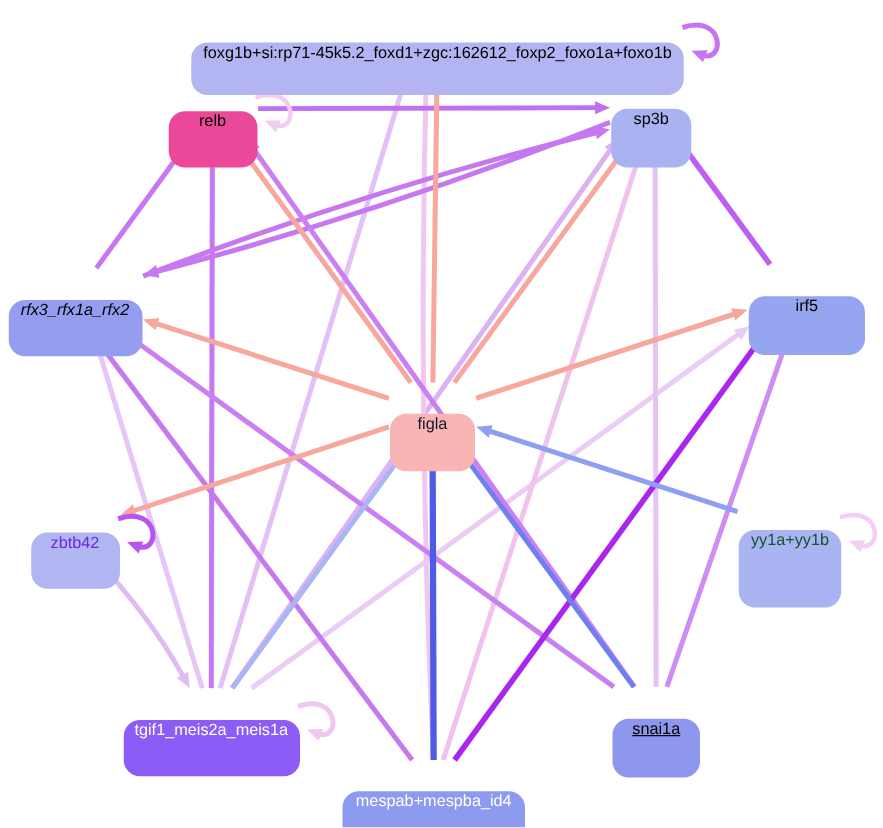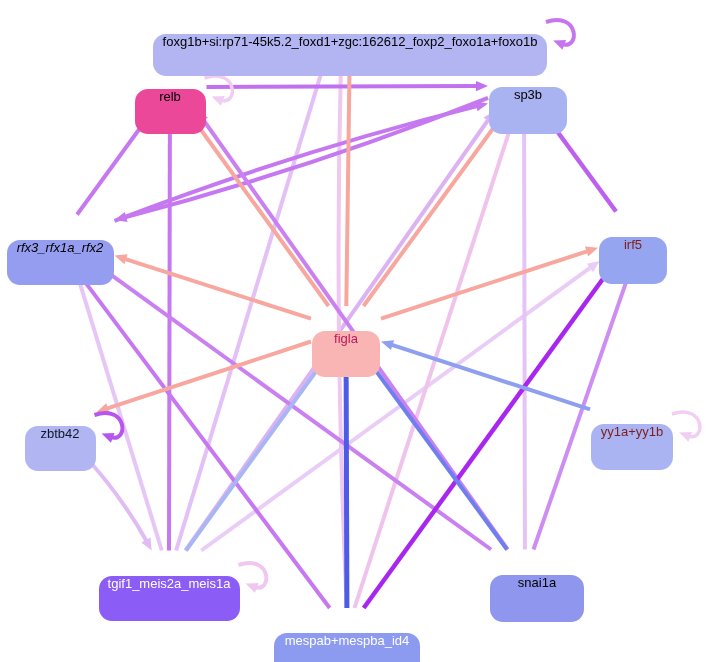--- a/index.html
+++ b/index.html
@@ -155,40 +155,40 @@
         <polygon points="679.1 432.6 692.1 432.1 688.4 441.8" fill="#f2cdf4"></polygon>
         <path d="M 672 414 C 706 403, 706 443, 687.5 435.9" fill="none" stroke="#f2cdf4" stroke-width="3.5"></path>
       </g>
     </svg>
 <div class="node" style="left: 153px; top: 10px; width: 394px; height: 42px; background: rgb(178, 181, 241); color: rgb(0, 0, 0);">
       <span>foxg1b+si:rp71-45k5.2_foxd1+zgc:162612_foxp2_foxo1a+foxo1b</span>
     </div>
     <div class="node" style="left: 134.5px; top: 64.5px; width: 71px; height: 45px; background: #ec4899; color: rgb(0, 0, 0);">
       <span>relb</span>
     </div>
-    <div class="node" style="left: 489px; top: 62.5px; width: 78px; height: 47px; background: rgb(170, 179, 241); color: rgb(0, 0, 0);">
+    <div class="node" style="left: 489px; top: 62.5px; width: 64px; height: 47px; background: rgb(170, 179, 241); color: rgb(0, 0, 0);">
       <span>sp3b</span>
     </div>
     <div class="node" style="left: 6.5px; top: 215.5px; width: 107px; height: 45px; background: rgb(149, 157, 240); color: rgb(0, 0, 0); font-style: italic;">
       <span>rfx3_rfx1a_rfx2</span>
     </div>
-    <div class="node" style="left: 599px; top: 212.5px; width: 68px; height: 47px; background: rgb(150, 165, 239); color: #7f1d1d;">
+    <div class="node" style="left: 599px; top: 212.5px; width: 93px; height: 47px; background: rgb(150, 165, 239); color: #000000;">
       <span>irf5</span>
     </div>
-    <div class="node" style="left: 312px; top: 307px; width: 68px; height: 46px; background: rgb(249, 181, 179); color: #be185d;">
+    <div class="node" style="left: 312px; top: 307px; width: 68px; height: 46px; background: rgb(249, 181, 179); color: #0f172a;">
       <span>figla</span>
     </div>
-    <div class="node" style="left: 24.5px; top: 401.5px; width: 71px; height: 45px; background: rgb(177, 181, 241); color: #0f172a;">
+    <div class="node" style="left: 24.5px; top: 401.5px; width: 71px; height: 45px; background: rgb(177, 181, 241); color: #6d28d9;">
       <span>zbtb42</span>
     </div>
-    <div class="node" style="left: 591px; top: 399.5px; width: 82px; height: 46px; background: rgb(170, 180, 242); color: #7f1d1d;">
+    <div class="node" style="left: 591px; top: 399.5px; width: 82px; height: 62px; background: rgb(170, 180, 242); color: #14532d;">
       <span>yy1a+yy1b</span>
     </div>
     <div class="node" style="left: 98.5px; top: 551.5px; width: 141px; height: 45px; background: #8b5cf6; color: rgb(255, 255, 255);">
       <span>tgif1_meis2a_meis1a</span>
     </div>
-    <div class="node" style="left: 490px; top: 550.5px; width: 94px; height: 47px; background: rgb(142, 150, 238); color: rgb(0, 0, 0);">
+    <div class="node" style="left: 490px; top: 550.5px; width: 70px; height: 47px; background: rgb(142, 150, 238); color: rgb(0, 0, 0); text-decoration: underline;">
       <span>snai1a</span>
     </div>
     <div class="node" style="left: 274px; top: 609px; width: 146px; height: 61px; background: rgb(140, 154, 240); color: rgb(255, 255, 255);">
       <span>mespab+mespba_id4</span>
     </div>
   </div>
 
 </body></html>

